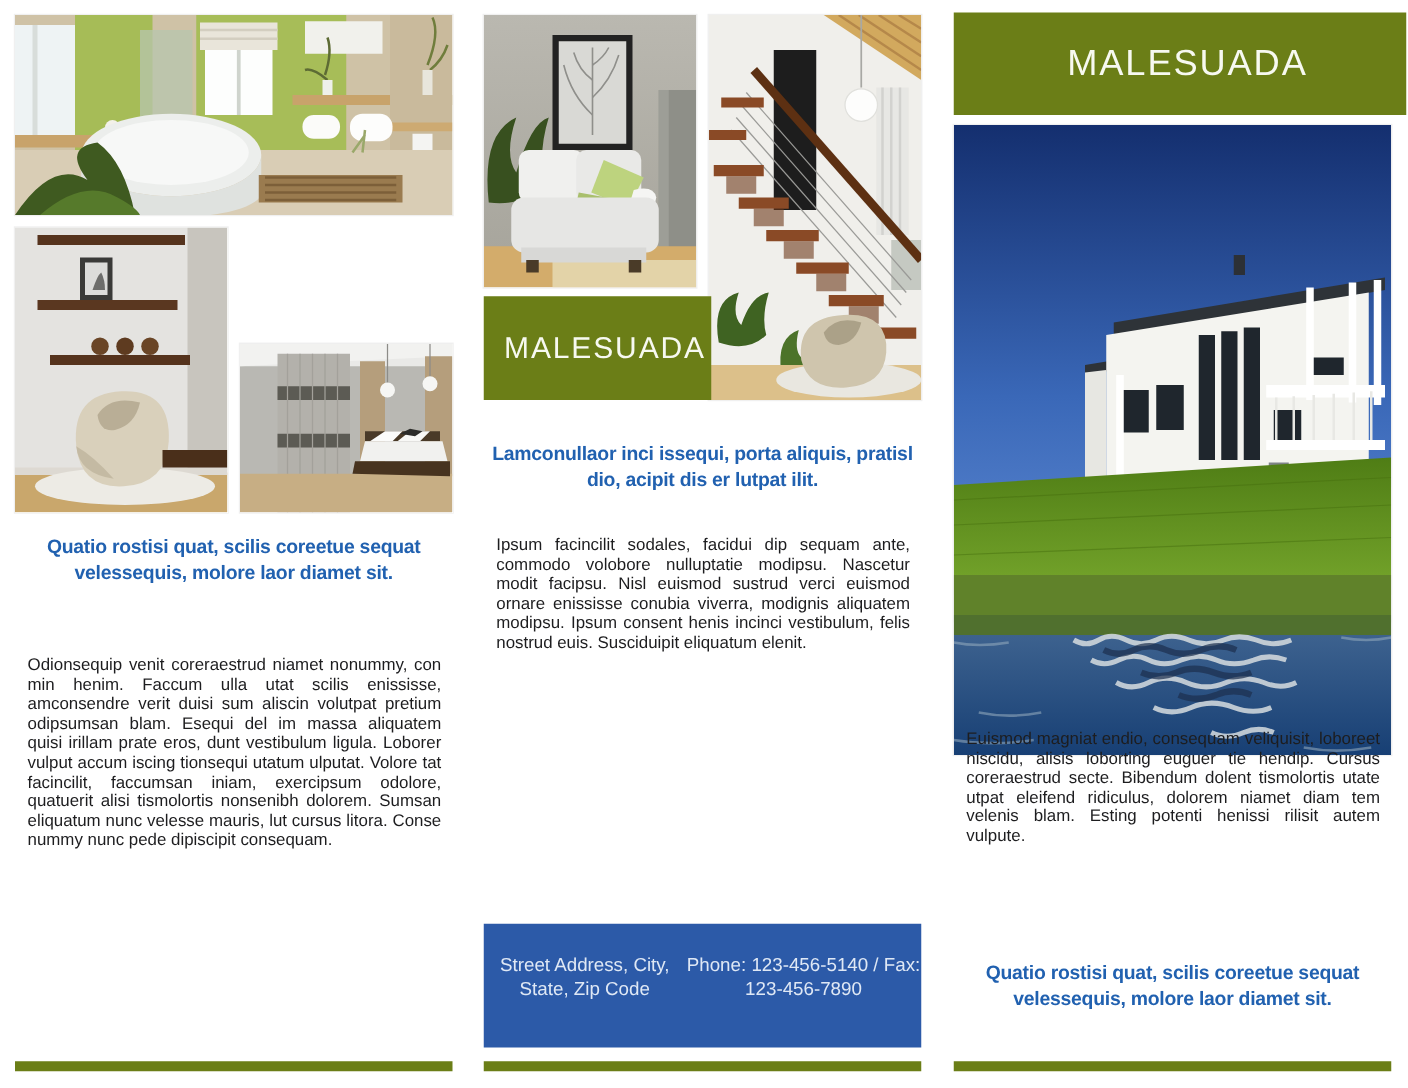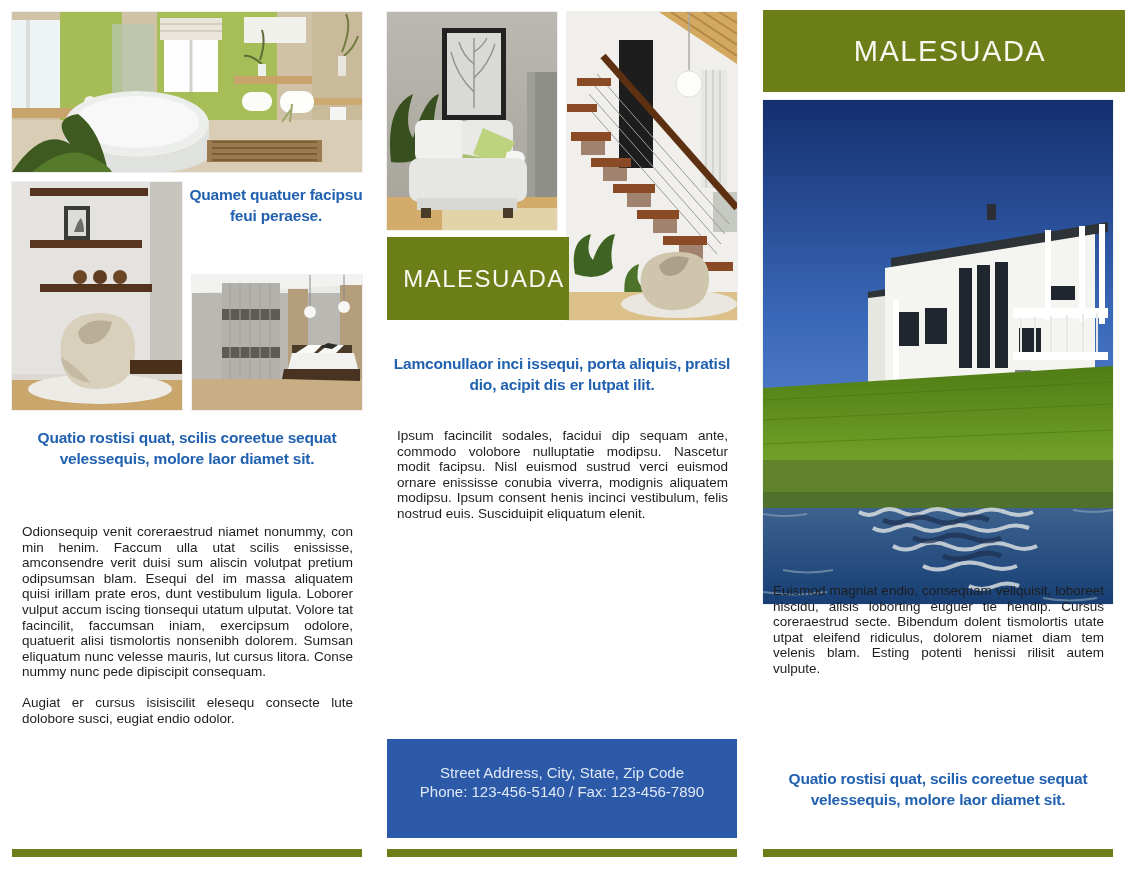--- a/index.html
+++ b/index.html
@@ -8,21 +8,21 @@
   .abs{position:absolute;}
   figure{margin:0;padding:0;overflow:hidden;}
   figure svg{display:block;}
   .photo{box-shadow:0 0 0 1px rgba(0,0,0,0.06);}
   .h-blue{color:#2161b0;font-weight:bold;text-align:center;font-size:15.5px;line-height:21px;letter-spacing:-0.2px;}
   .body-text{color:#1d1d1f;font-size:13.5px;line-height:15.6px;text-align:justify;}
   .body-text p{margin:0 0 15px 0;}
   .green-bar{background:#6b7e17;height:8px;}
   .brand{color:#f7f9f0;font-weight:300;letter-spacing:1.5px;text-align:center;}
   .green-box{background:#6b7e17;display:flex;align-items:center;justify-content:center;padding-left:12px;}
-  .blue-box{background:#2c5aa8;display:flex;flex-direction:column;align-items:center;justify-content:center;}
+  .blue-box{background:#2c5aa8;display:flex;flex-direction:row;align-items:center;justify-content:center;}
   .blue-box div{color:#dfe8f5;font-size:15px;line-height:19px;text-align:center;}
 </style>
 </head>
 <body>
 
 <div class="page">
 
   <figure class="abs photo" style="left:12px;top:12px;width:350px;height:160px;">
     <svg width="350" height="160" viewBox="0 0 350 160">
       <defs>
@@ -90,21 +90,20 @@
       <circle cx="88" cy="95" r="7" fill="#5e3b20"></circle>
       <circle cx="108" cy="95" r="7" fill="#6a4526"></circle>
       <ellipse cx="88" cy="207" rx="72" ry="15" fill="#edebe5"></ellipse>
       <path d="M49 175 q-4 -42 36 -44 q40 -2 38 40 q-2 34 -36 36 q-34 2 -38 -32 Z" fill="#d9d0bb"></path>
       <path d="M66 150 q10 -16 34 -10 q-4 18 -20 22 q-12 2 -14 -12 Z" fill="#b9ae96"></path>
       <path d="M49 175 q2 22 30 26 q-16 -18 -30 -26 Z" fill="#c4baa3"></path>
       <rect x="118" y="178" width="52" height="14" fill="#4a2f1a"></rect>
     </svg>
   </figure>
 
-  <div class="abs h-blue" style="left:186px;top:184px;width:180px;">Quamet quatuer facipsu feui peraese.</div>
 
   <figure class="abs photo" style="left:192px;top:275px;width:170px;height:135px;">
     <svg width="170" height="135" viewBox="0 0 170 135">
       <rect width="170" height="135" fill="#b9b8b3"></rect>
       <rect x="0" y="0" width="170" height="18" fill="#e9e9e7"></rect>
       <path d="M0 18 L170 10 L170 0 L0 0 Z" fill="#f2f2f0"></path>
       <rect x="96" y="14" width="20" height="92" fill="#b59e7c"></rect>
       <rect x="148" y="10" width="22" height="96" fill="#b59e7c"></rect>
       <rect x="30" y="8" width="58" height="127" fill="#b3b1ab"></rect>
       <g fill="#5c5b54">
@@ -129,21 +128,20 @@
       <path d="M126 78 l10 -8 16 0 -8 8 Z" fill="#f8f8f6"></path>
       <path d="M128 72 l8 -4 10 2 -6 4 Z" fill="#2c2c2a"></path>
       <path d="M92 94 L168 94 L168 106 L90 104 Z" fill="#47331f"></path>
     </svg>
   </figure>
 
   <div class="abs h-blue" style="left:12px;top:427px;width:350px;">Quatio rostisi quat, scilis coreetue sequat velessequis, molore laor diamet sit.</div>
 
   <div class="abs body-text" style="left:22px;top:524px;width:331px;">
     <p>Odionsequip venit coreraestrud niamet nonummy, con min henim. Faccum ulla utat scilis enississe, amconsendre verit duisi sum aliscin volutpat pretium odipsumsan blam. Esequi del im massa aliquatem quisi irillam prate eros, dunt vestibulum ligula. Loborer vulput accum iscing tionsequi utatum ulputat. Volore tat facincilit, faccumsan iniam, exercipsum odolore, quatuerit alisi tismolortis nonsenibh dolorem. Sumsan eliquatum nunc velesse mauris, lut cursus litora. Conse nummy nunc pede dipiscipit consequam.</p>
-    <p>Augiat er cursus isisiscilit elesequ consecte lute dolobore susci, eugiat endio odolor.</p>
   </div>
 
   <div class="abs green-bar" style="left:12px;top:849px;width:350px;"></div>
 
   <figure class="abs photo" style="left:387px;top:12px;width:170px;height:218px;">
     <svg width="170" height="218" viewBox="0 0 170 218">
       <defs>
         <linearGradient id="lw" x1="0" y1="0" x2="0" y2="1">
           <stop offset="0" stop-color="#bab8b0"></stop>
             <stop offset="1" stop-color="#a5a39a"></stop>

